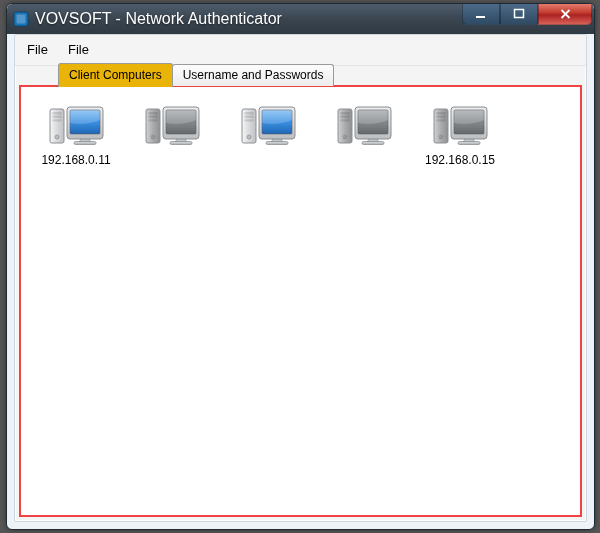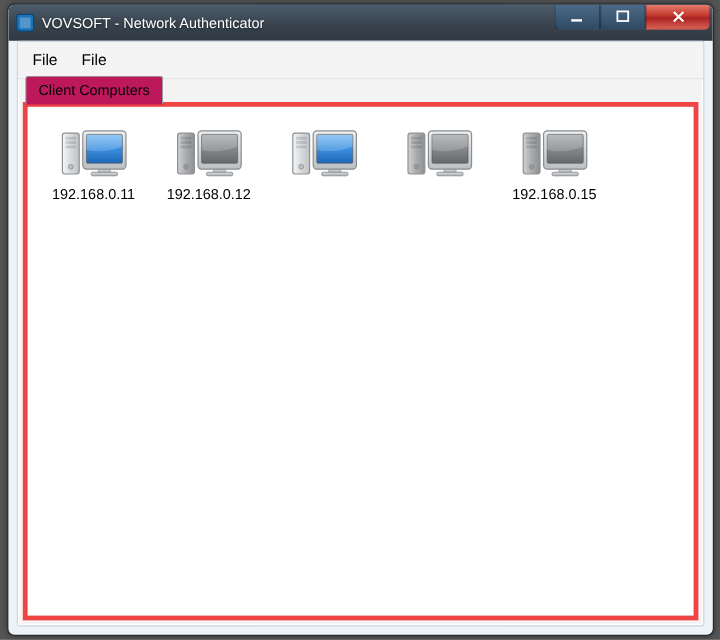--- a/index.html
+++ b/index.html
@@ -33,21 +33,21 @@
     border-top-right-radius: 5px;
     position: relative;
   }
   .titlebar .app-icon {
     width: 16px; height: 16px;
     margin-right: 6px;
     display: inline-flex;
     align-items: center; justify-content: center;
   }
   .titlebar .title {
-    font-size: 12px;
+    font-size: 16px;
     text-shadow: 0 1px 2px rgba(0,0,0,0.5);
     white-space: nowrap;
   }
   .win-controls {
     position: absolute;
     right: 2px; top: 0;
     display: flex;
   }
   .win-btn {
     width: 36px; height: 20px;
@@ -114,30 +114,31 @@
     padding: 3px 10px 4px 10px;
     margin-right: -1px;
     border-top-left-radius: 3px;
     border-top-right-radius: 3px;
     font-size: 12px;
     color: #000;
     cursor: default;
     position: relative;
   }
   .tab.active {
-    background: #be185d;
+    background: #eab308;
     padding-top: 4px;
     padding-bottom: 5px;
     top: 1px;
     z-index: 3;
+    margin-left: 37px;
   }
   .tab-panel {
     position: absolute;
     left: 0; right: 0; top: 22px; bottom: 0;
-    border: 4px solid #ef4444;
+    border: 2px solid #ef4444;
     background: #fff;
     z-index: 1;
   }
 
   .list {
     padding: 14px 8px;
     display: flex;
     flex-wrap: wrap;
     gap: 2px;
     align-content: flex-start;
@@ -192,20 +193,21 @@
   <div class="chrome-inner">
 
     <div class="menubar">
       <div class="menu-item">File</div>
       <div class="menu-item">File</div>
     </div>
 
     <div class="client">
       <div class="tabstrip">
         <div class="tab active">Client Computers</div>
+        <div class="tab">Username and Passwords</div>
       </div>
       <div class="tab-panel">
         <div class="list" id="computer-list">
             <div class="computer-item">
               <div class="ci-icon"><svg width="56" height="48" viewBox="0 0 56 48">
                   <rect x="2" y="8" width="14" height="34" rx="2" fill="url(#gTowerLight)" stroke="#8d9093" stroke-width="1"></rect>
                   <rect x="4.5" y="11" width="9" height="2.4" rx="0.6" fill="rgba(0,0,0,0.12)"></rect>
                   <rect x="4.5" y="14.6" width="9" height="2.4" rx="0.6" fill="rgba(0,0,0,0.12)"></rect>
                   <rect x="4.5" y="18.2" width="9" height="2.4" rx="0.6" fill="rgba(0,0,0,0.12)"></rect>
                   <circle cx="9" cy="36" r="2" fill="rgba(0,0,0,0.12)" stroke="#8d9093" stroke-width="0.7"></circle>
@@ -223,21 +225,20 @@
                   <rect x="4.5" y="11" width="9" height="2.4" rx="0.6" fill="rgba(0,0,0,0.12)"></rect>
                   <rect x="4.5" y="14.6" width="9" height="2.4" rx="0.6" fill="rgba(0,0,0,0.12)"></rect>
                   <rect x="4.5" y="18.2" width="9" height="2.4" rx="0.6" fill="rgba(0,0,0,0.12)"></rect>
                   <circle cx="9" cy="36" r="2" fill="rgba(0,0,0,0.12)" stroke="#8d9093" stroke-width="0.7"></circle>
                   <rect x="32" y="38" width="10" height="3" rx="1" fill="url(#gStand)" stroke="#8d9093" stroke-width="0.7"></rect>
                   <rect x="26" y="40.5" width="22" height="3" rx="1.4" fill="url(#gStand)" stroke="#8d9093" stroke-width="0.8"></rect>
                   <rect x="19" y="6" width="36" height="32" rx="3" fill="url(#gBezel)" stroke="#8a8d90" stroke-width="1"></rect>
                   <rect x="22" y="9" width="30" height="24" rx="1" fill="url(#gScreenOff)" stroke="#5a5d60" stroke-width="0.6"></rect>
                   <path d="M22 9 h30 v10 q-15 6 -30 3 Z" fill="#ffffff" opacity="0.18"></path>
                 </svg></div>
-              <div class="ci-label">192.168.0.12</div>
             </div>
             <div class="computer-item">
               <div class="ci-icon"><svg width="56" height="48" viewBox="0 0 56 48">
                   <rect x="2" y="8" width="14" height="34" rx="2" fill="url(#gTowerLight)" stroke="#8d9093" stroke-width="1"></rect>
                   <rect x="4.5" y="11" width="9" height="2.4" rx="0.6" fill="rgba(0,0,0,0.12)"></rect>
                   <rect x="4.5" y="14.6" width="9" height="2.4" rx="0.6" fill="rgba(0,0,0,0.12)"></rect>
                   <rect x="4.5" y="18.2" width="9" height="2.4" rx="0.6" fill="rgba(0,0,0,0.12)"></rect>
                   <circle cx="9" cy="36" r="2" fill="rgba(0,0,0,0.12)" stroke="#8d9093" stroke-width="0.7"></circle>
                   <rect x="32" y="38" width="10" height="3" rx="1" fill="url(#gStand)" stroke="#8d9093" stroke-width="0.7"></rect>
                   <rect x="26" y="40.5" width="22" height="3" rx="1.4" fill="url(#gStand)" stroke="#8d9093" stroke-width="0.8"></rect>

